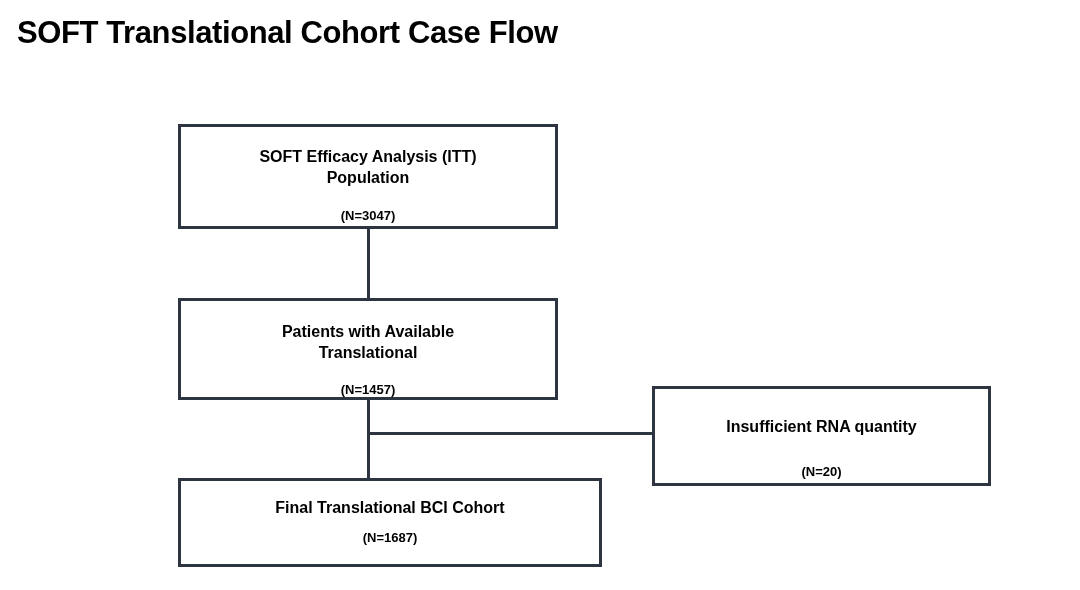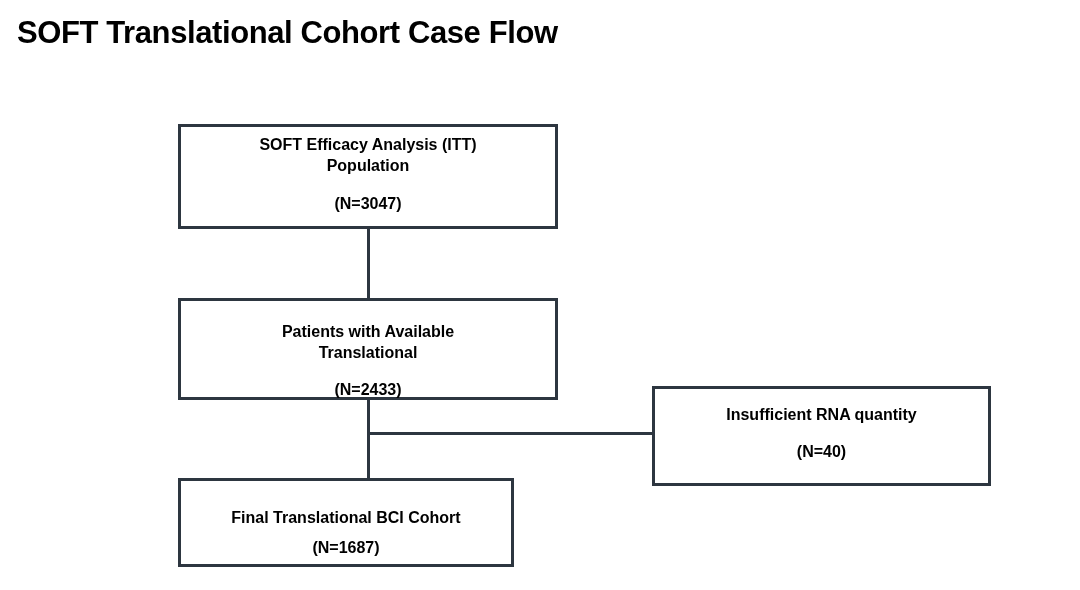--- a/index.html
+++ b/index.html
@@ -51,64 +51,65 @@
 
   .box-line {
     font-size: 16px;
     font-weight: bold;
     line-height: 21px;
     white-space: nowrap;
     color: #000000;
   }
 
   .box-count {
-    font-size: 16px;
+    font-size: 13px;
     font-weight: bold;
     line-height: 21px;
     white-space: nowrap;
     color: #000000;
   }
 
   
   #box-itt {
     left: 178px;
     top: 124px;
     width: 380px;
     height: 105px;
-    padding-top: 7px;
+    padding-top: 19px;
   }
   #box-itt .box-count { margin-top: 17px; }
 
   
   #box-biospecimens {
     left: 178px;
     top: 298px;
     width: 380px;
     height: 102px;
     padding-top: 20px;
   }
   #box-biospecimens .box-count { margin-top: 16px; }
 
   
   #box-final-cohort {
     left: 178px;
     top: 478px;
-    width: 336px;
+    width: 424px;
     height: 89px;
-    padding-top: 26px;
+    padding-top: 16px;
   }
   #box-final-cohort .box-count { margin-top: 9px; }
 
   
   #box-exclusion {
     left: 652px;
     top: 386px;
     width: 339px;
     height: 100px;
-    padding-top: 15px;
+    padding-top: 27px;
+    gap: 8px;
   }
   #box-exclusion .box-count { margin-top: 16px; }
 
   .connector {
     position: absolute;
     background: #2d3640;
     z-index: 1;
   }
   .connector.vertical { width: 3px; }
   .connector.horizontal { height: 3px; }
@@ -143,30 +144,30 @@
     <div class="box-line">SOFT Efficacy Analysis (ITT)</div>
     <div class="box-line">Population</div>
     <div class="box-count">(N=3047)</div>
   </div>
 
   <div class="connector vertical" id="connector-itt-to-biospecimens"></div>
 
   <div class="flow-box" id="box-biospecimens">
     <div class="box-line">Patients with Available</div>
     <div class="box-line">Translational</div>
-    <div class="box-count">(N=2433)</div>
+    <div class="box-count">(N=1457)</div>
   </div>
 
   <div class="connector vertical" id="connector-biospecimens-to-final"></div>
 
   <div class="connector horizontal" id="connector-exclusion-branch"></div>
 
   <div class="flow-box" id="box-final-cohort">
     <div class="box-line">Final Translational BCI Cohort</div>
     <div class="box-count">(N=1687)</div>
   </div>
 
   <div class="flow-box" id="box-exclusion">
     <div class="box-line">Insufficient RNA quantity</div>
-    <div class="box-count">(N=40)</div>
+    <div class="box-count">(N=20)</div>
   </div>
 
 </div>
 
 </body></html>

